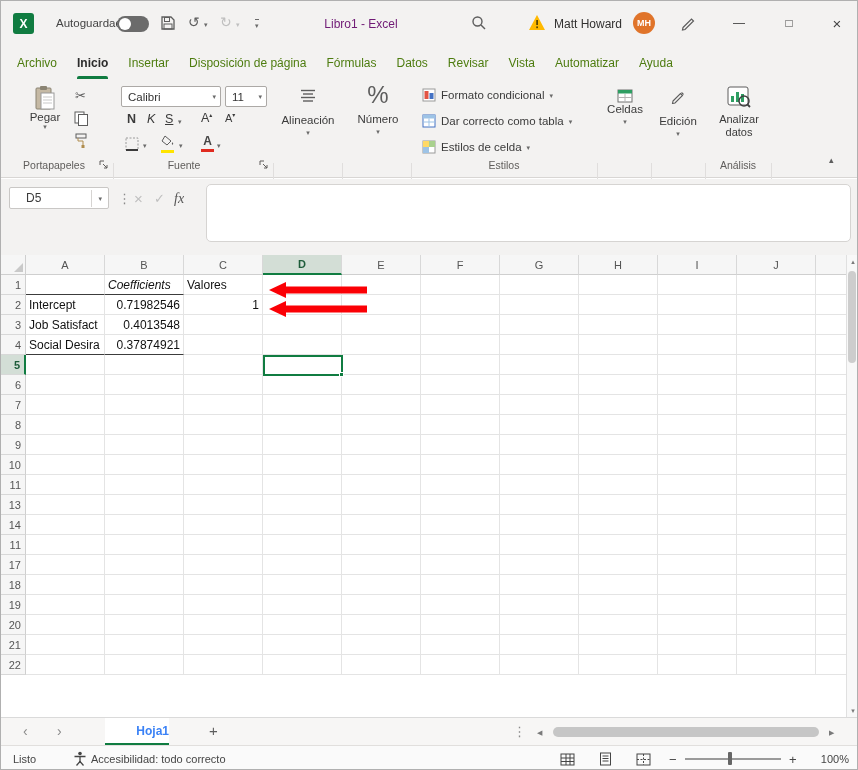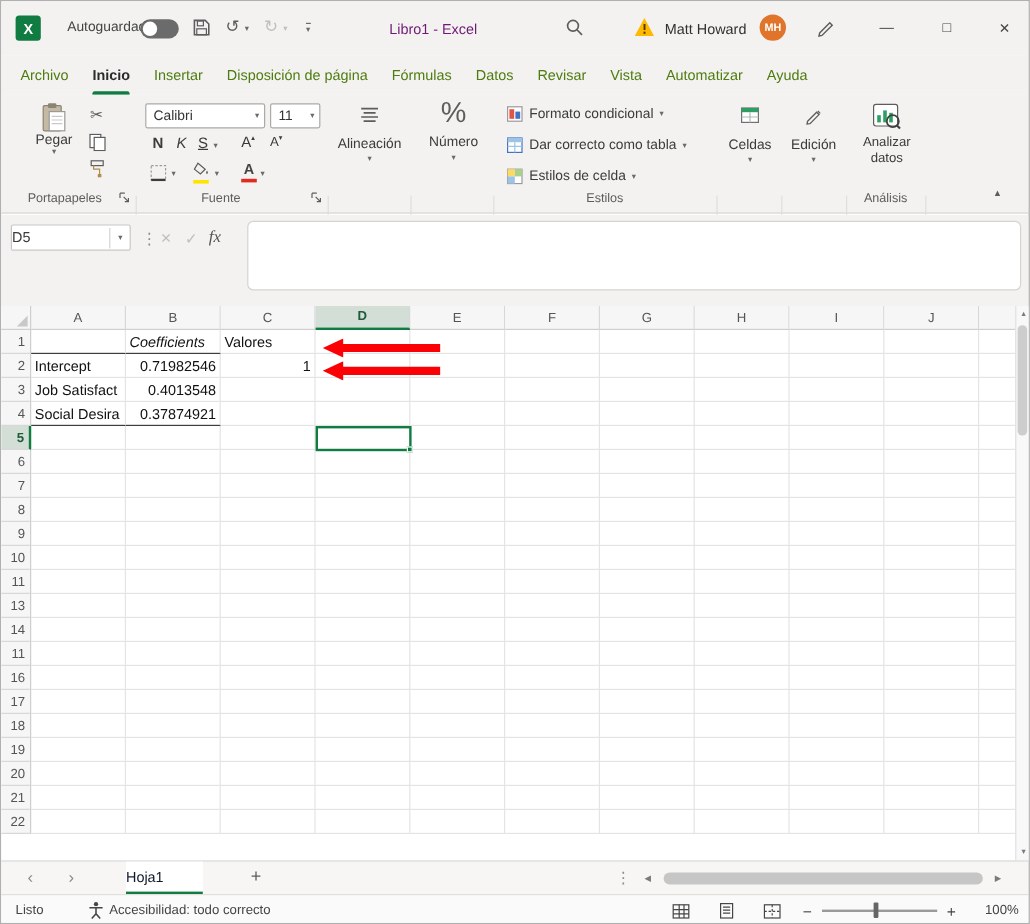--- a/index.html
+++ b/index.html
@@ -56,21 +56,21 @@
   .g-cell.ar{justify-content:flex-end}
   .g-cell.it{font-style:italic}
   .g-cell.bb{border-bottom:1px solid #3c3c3c}
   .ext{width:31px}
   .sel-overlay{position:absolute;left:262px;top:100px;width:80px;height:21px;border:2px solid #107c41;background:transparent;pointer-events:auto}
   .fill-handle{position:absolute;right:-3px;bottom:-3px;width:5px;height:5px;background:#107c41;border:1px solid #fff}
   .vscroll{position:absolute;left:845px;top:0;width:13px;height:462px;background:#f8f8f8;border-left:1px solid #e0e0e0;display:flex;flex-direction:column;align-items:center;justify-content:space-between;padding:2px 0}
   .vthumb{position:absolute;left:2px;top:16px;width:8px;height:92px;border-radius:4px;background:#cdcdcd}
   .scr-ar{font-size:7px;color:#7a7a7a;line-height:9px}
   
-  .sheettab{position:absolute;left:104px;top:0;height:27px;width:64px;display:flex;align-items:center;justify-content:flex-start;background:#fff;border-bottom:2px solid #107c41;font-weight:normal;color:#0f172a}
+  .sheettab{position:absolute;left:104px;top:0;height:27px;width:64px;display:flex;align-items:center;justify-content:flex-end;background:#fff;border-bottom:2px solid #107c41;font-weight:bold;color:#3b82f6}
   .hthumb{position:absolute;left:552px;top:9px;width:266px;height:10px;border-radius:5px;background:#c6c6c6}
   
   .viewicon{position:absolute;top:5px;width:20px;height:16px;display:flex;align-items:center;justify-content:center}
   .ztrack{position:absolute;left:684px;top:12px;width:96px;height:2px;background:#9a9a9a}
   .zthumb{position:absolute;left:727px;top:6px;width:4px;height:13px;background:#666;border-radius:1px}
   sup{font-size:6px}
 </style>
 </head>
 <body>
 
@@ -261,21 +261,21 @@
     </div>
     <div class="glabel" style="left:460px;top:80px;width:86px">Estilos</div>
 
     <div class="bigbtn" style="left:602px;top:10px;width:44px">
       <svg width="16" height="14" viewBox="0 0 16 14">
         <rect x="1" y="1" width="14" height="12" fill="#fff" stroke="#707070"></rect>
         <rect x="1" y="1" width="14" height="3.5" fill="#2e9e62"></rect>
         <line x1="1" y1="8.5" x2="15" y2="8.5" stroke="#b5b5b5"></line>
         <line x1="8" y1="4.5" x2="8" y2="13" stroke="#b5b5b5"></line>
       </svg>
-      <span style="margin-top:12px">Celdas</span>
+      <span style="">Celdas</span>
       <span class="dd" style="margin-top:3px">▾</span>
     </div>
 
     <div class="bigbtn" style="left:654px;top:10px;width:46px">
       <svg width="15" height="15" viewBox="0 0 15 15">
         <path d="M2 12 L9.5 4.5 L11.5 6.5 L4 14 L1.5 14.5 Z" fill="none" stroke="#5d5d5d" stroke-width="1.1"></path>
         <line x1="10.5" y1="3.5" x2="12.5" y2="5.5" stroke="#5d5d5d" stroke-width="1.1"></line>
       </svg>
       <span style="margin-top:11px">Edición</span>
       <span class="dd" style="margin-top:3px">▾</span>
@@ -292,21 +292,21 @@
       </svg>
       <span style="margin-top:4px">Analizar datos</span>
     </div>
     <div class="glabel" style="left:694px;top:80px;width:86px">Análisis</div>
 
     <span class="abs" style="left:828px;top:76px;font-size:9px;color:#5d5d5d">▴</span>
   </div>
 
   <div class="formularow">
     <div class="namebox">
-      <span style="padding-left:0;flex:1">D5</span>
+      <span style="padding-left:16px;flex:1">D5</span>
       <span class="dd" style="border-left:1px solid #d6d4d2;padding:5px 6px">▾</span>
     </div>
     <span class="abs" style="left:117px;top:12px;color:#8a8a8a;font-size:13px">⋮</span>
     <span class="abs disabled" style="left:133px;top:11px;font-size:15px">×</span>
     <span class="abs disabled" style="left:153px;top:12px;font-size:13px">✓</span>
     <span class="abs" style="left:173px;top:12px;font-family:'Liberation Serif',serif;font-style:italic;color:#555;font-size:14px">fx</span>
     <div class="fx-input"></div>
   </div>
 
   <div class="gridarea" id="sheet-grid">
@@ -516,34 +516,20 @@
         <div class="g-cell"></div>
         <div class="g-cell"></div>
         <div class="g-cell"></div>
         <div class="g-cell"></div>
         <div class="g-cell"></div>
         <div class="g-cell"></div>
         <div class="g-cell"></div>
         <div class="g-cell ext"></div>
       </div>
       <div class="g-row">
-        <div class="g-rh">16</div>
-        <div class="g-cell"></div>
-        <div class="g-cell"></div>
-        <div class="g-cell"></div>
-        <div class="g-cell"></div>
-        <div class="g-cell"></div>
-        <div class="g-cell"></div>
-        <div class="g-cell"></div>
-        <div class="g-cell"></div>
-        <div class="g-cell"></div>
-        <div class="g-cell"></div>
-        <div class="g-cell ext"></div>
-      </div>
-      <div class="g-row">
         <div class="g-rh">17</div>
         <div class="g-cell"></div>
         <div class="g-cell"></div>
         <div class="g-cell"></div>
         <div class="g-cell"></div>
         <div class="g-cell"></div>
         <div class="g-cell"></div>
         <div class="g-cell"></div>
         <div class="g-cell"></div>
         <div class="g-cell"></div>

